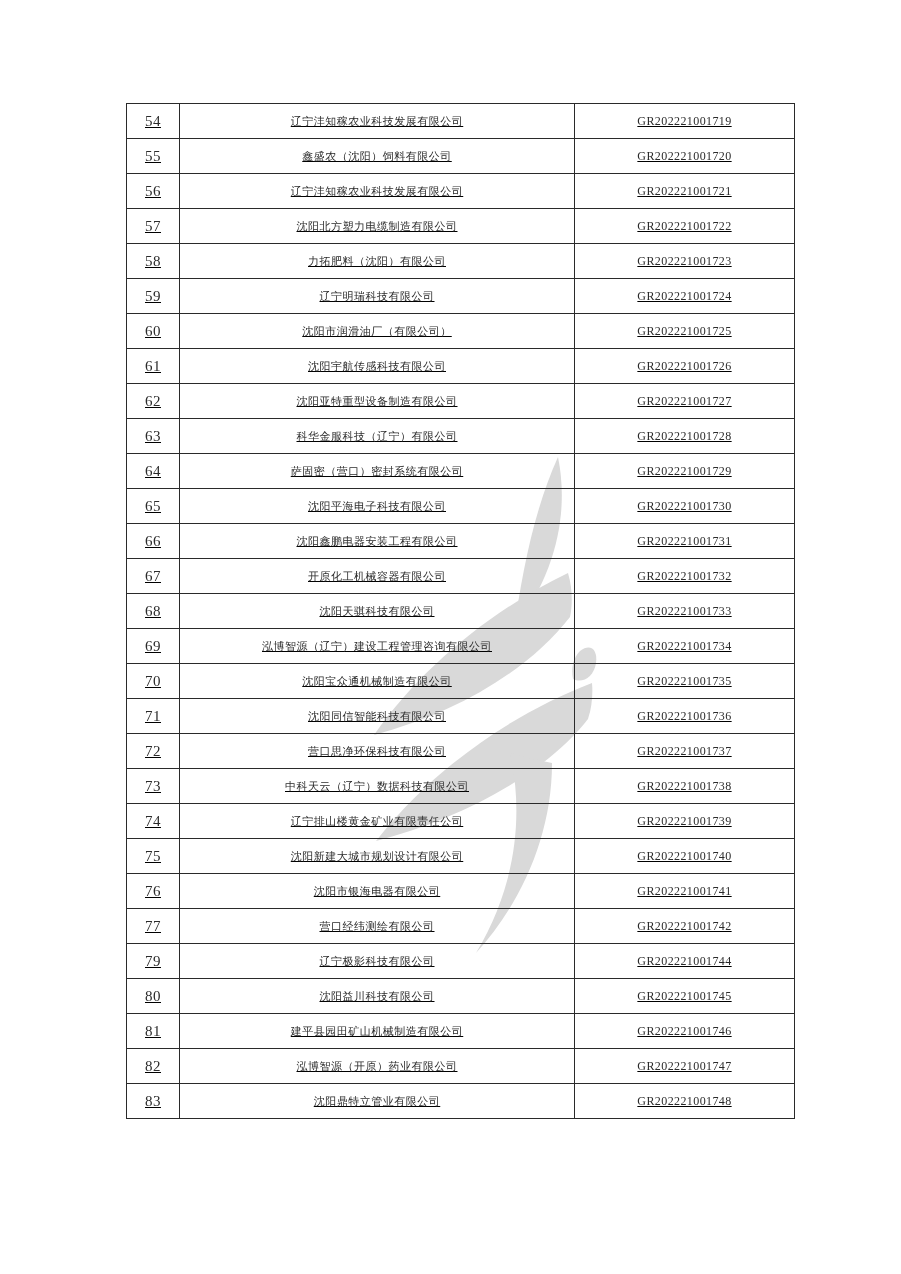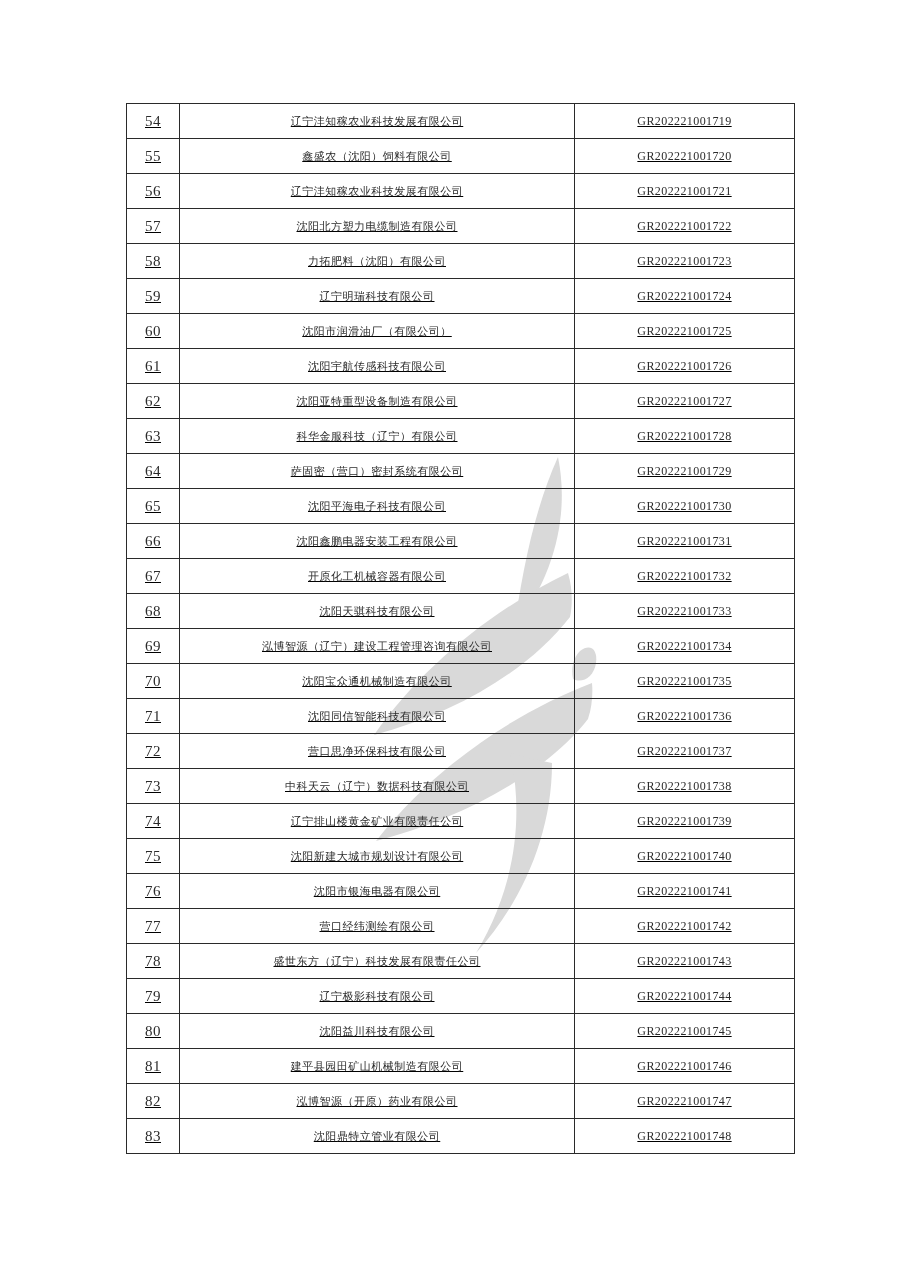--- a/index.html
+++ b/index.html
@@ -200,25 +200,20 @@
           <td class="cell-no">76</td>
           <td class="cell-company">沈阳市银海电器有限公司</td>
           <td class="cell-code">GR202221001741</td>
         </tr>
         <tr>
           <td class="cell-no">77</td>
           <td class="cell-company">营口经纬测绘有限公司</td>
           <td class="cell-code">GR202221001742</td>
         </tr>
         <tr>
-          <td class="cell-no">78</td>
-          <td class="cell-company">盛世东方（辽宁）科技发展有限责任公司</td>
-          <td class="cell-code">GR202221001743</td>
-        </tr>
-        <tr>
           <td class="cell-no">79</td>
           <td class="cell-company">辽宁极影科技有限公司</td>
           <td class="cell-code">GR202221001744</td>
         </tr>
         <tr>
           <td class="cell-no">80</td>
           <td class="cell-company">沈阳益川科技有限公司</td>
           <td class="cell-code">GR202221001745</td>
         </tr>
         <tr>

